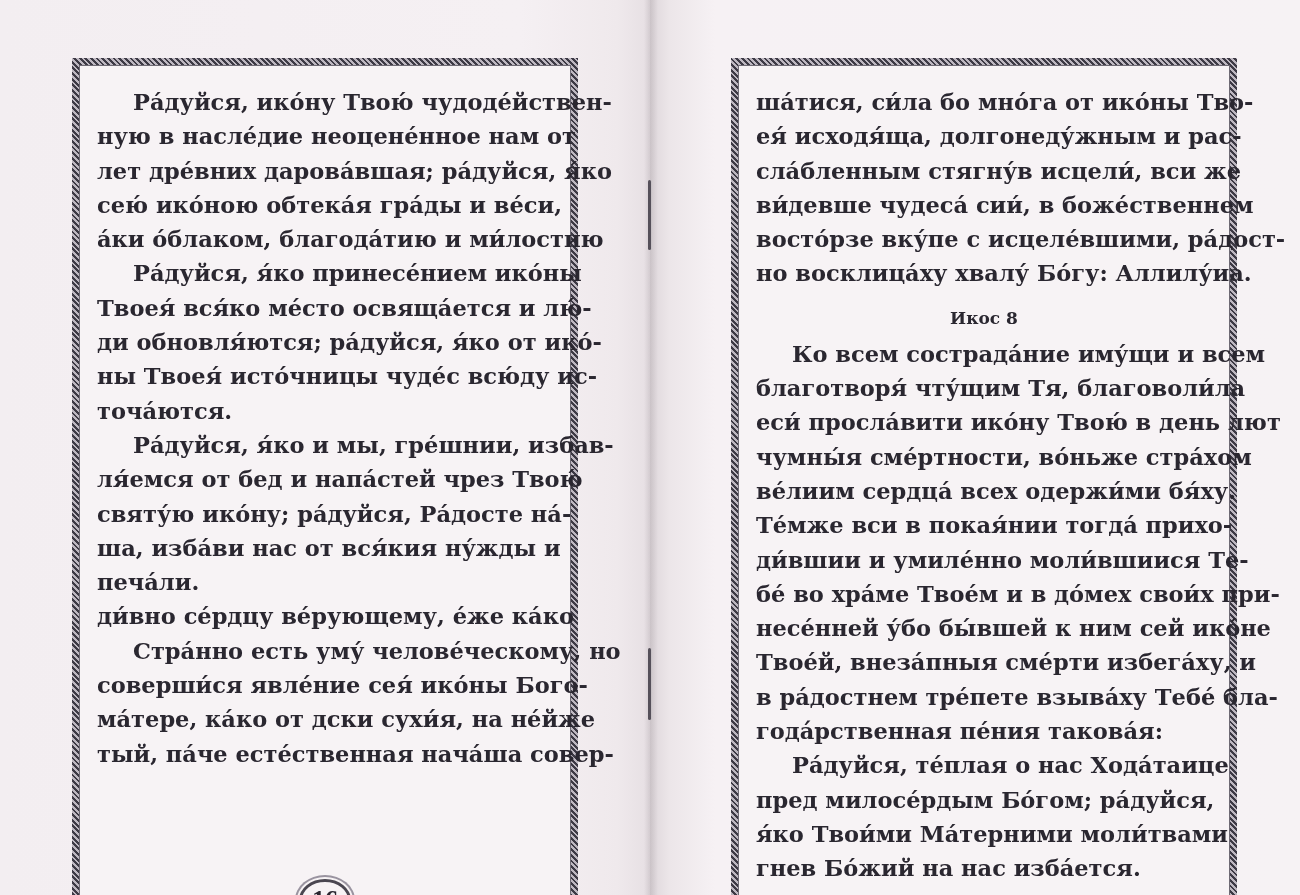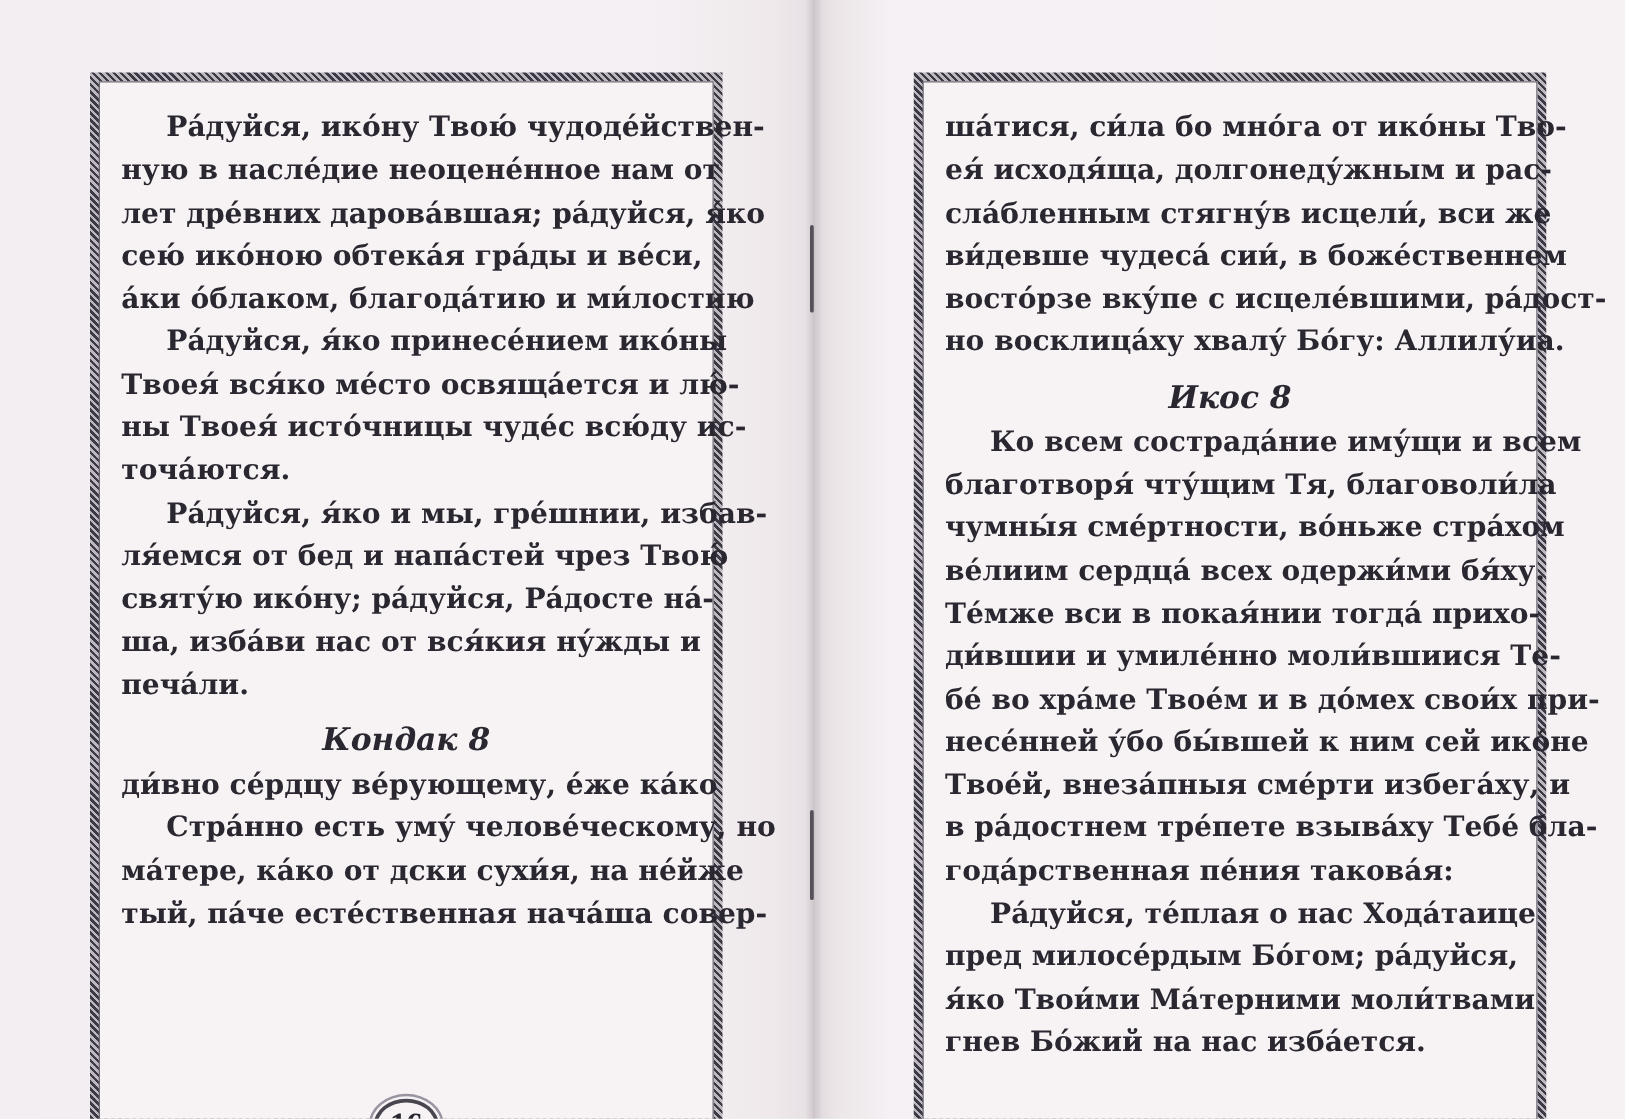--- a/index.html
+++ b/index.html
@@ -34,21 +34,21 @@
   .frame-left { left:72px; top:58px; width:506px; height:848px; }
   .frame-right { left:731px; top:58px; width:506px; height:873px; }
   .text-block {
     position:absolute; left:18px; right:18px; top:20px;
     font-weight:bold; font-size:22.5px; line-height:34.3px; color:#2a2730;
     text-align:justify;
   }
   .line { display:block; white-space:nowrap; text-align-last:justify; text-align:justify; }
   .line.last { text-align-last:left; }
   .line.indent { padding-left:36px; }
-  .heading { display:block; text-align:center; font-size:25px; margin-top:8px; line-height:38px;font-style:italic; }
+  .heading { display:block; text-align:center; font-size:17px; margin-top:8px; line-height:38px; }
   .page-num {
     position:absolute; bottom:-22px; left:50%; transform:translateX(-50%);
     width:46px; height:36px; border-radius:50%;
     background:#f7f3f5; border:3px solid #4a4650;
     box-shadow:0 0 0 2px #f7f3f5, 0 0 0 4px #9a94a0;
     display:flex; align-items:center; justify-content:center;
     font-family:"Liberation Serif", serif; font-weight:bold; font-size:26px; color:#2a2730;
   }
 </style>
 </head>
@@ -62,47 +62,49 @@
 
 <div class="frame frame-left">
   <div class="text-block" id="left-text">
       <span class="line indent">Ра́дуйся, ико́ну Твою́ чудоде́йствен-</span>
       <span class="line">ную в насле́дие неоцене́нное нам от</span>
       <span class="line">лет дре́вних дарова́вшая; ра́дуйся, я́ко</span>
       <span class="line">сею́ ико́ною обтека́я гра́ды и ве́си,</span>
       <span class="line">а́ки о́блаком, благода́тию и ми́лостию</span>
       <span class="line indent">Ра́дуйся, я́ко принесе́нием ико́ны</span>
       <span class="line">Твоея́ вся́ко ме́сто освяща́ется и лю́-</span>
+      <span class="line">ди обновля́ются; ра́дуйся, я́ко от ико́-</span>
       <span class="line">ны Твоея́ исто́чницы чуде́с всю́ду ис-</span>
       <span class="line last">точа́ются.</span>
       <span class="line indent">Ра́дуйся, я́ко и мы, гре́шнии, избав-</span>
       <span class="line">ля́емся от бед и напа́стей чрез Твою́</span>
       <span class="line">святу́ю ико́ну; ра́дуйся, Ра́досте на́-</span>
       <span class="line">ша, изба́ви нас от вся́кия ну́жды и</span>
       <span class="line last">печа́ли.</span>
-      <span class="heading">Кондак 8</span>
       <span class="line">ди́вно се́рдцу ве́рующему, е́же ка́ко</span>
       <span class="line indent">Стра́нно есть уму́ челове́ческому, но</span>
+      <span class="line">соверши́ся явле́ние сея́ ико́ны Бого-</span>
       <span class="line">ма́тере, ка́ко от дски сухи́я, на не́йже</span>
       <span class="line">тый, па́че есте́ственная нача́ша совер-</span>
     </div>
   <div class="page-num">16</div>
 </div>
 
 <div class="frame frame-right">
   <div class="text-block" id="right-text">
       <span class="line">ша́тися, си́ла бо мно́га от ико́ны Тво-</span>
       <span class="line">ея́ исходя́ща, долгонеду́жным и рас-</span>
       <span class="line">сла́бленным стягну́в исцели́, вси же</span>
       <span class="line">ви́девше чудеса́ сии́, в боже́ственнем</span>
       <span class="line">восто́рзе вку́пе с исцеле́вшими, ра́дост-</span>
       <span class="line last">но восклица́ху хвалу́ Бо́гу: Аллилу́иа.</span>
       <span class="heading">Икос 8</span>
       <span class="line indent">Ко всем сострада́ние иму́щи и всем</span>
       <span class="line">благотворя́ чту́щим Тя, благоволи́ла</span>
+      <span class="line">еси́ просла́вити ико́ну Твою́ в день лют</span>
       <span class="line">чумны́я сме́ртности, во́ньже стра́хом</span>
       <span class="line">ве́лиим сердца́ всех одержи́ми бя́ху.</span>
       <span class="line">Те́мже вси в покая́нии тогда́ прихо-</span>
       <span class="line">ди́вшии и умиле́нно моли́вшиися Те-</span>
       <span class="line">бе́ во хра́ме Твое́м и в до́мех свои́х при-</span>
       <span class="line">несе́нней у́бо бы́вшей к ним сей ико́не</span>
       <span class="line">Твое́й, внеза́пныя сме́рти избега́ху, и</span>
       <span class="line">в ра́достнем тре́пете взыва́ху Тебе́ бла-</span>
       <span class="line last">годáрственная пе́ния такова́я:</span>
       <span class="line indent">Ра́дуйся, те́плая о нас Хода́таице</span>

